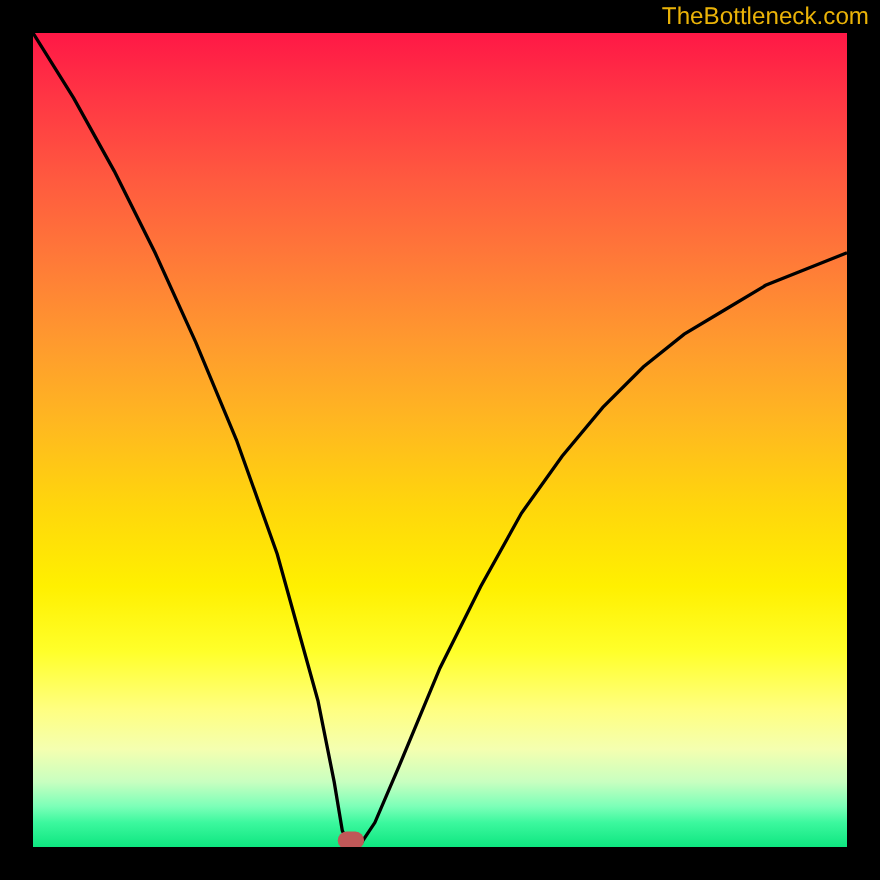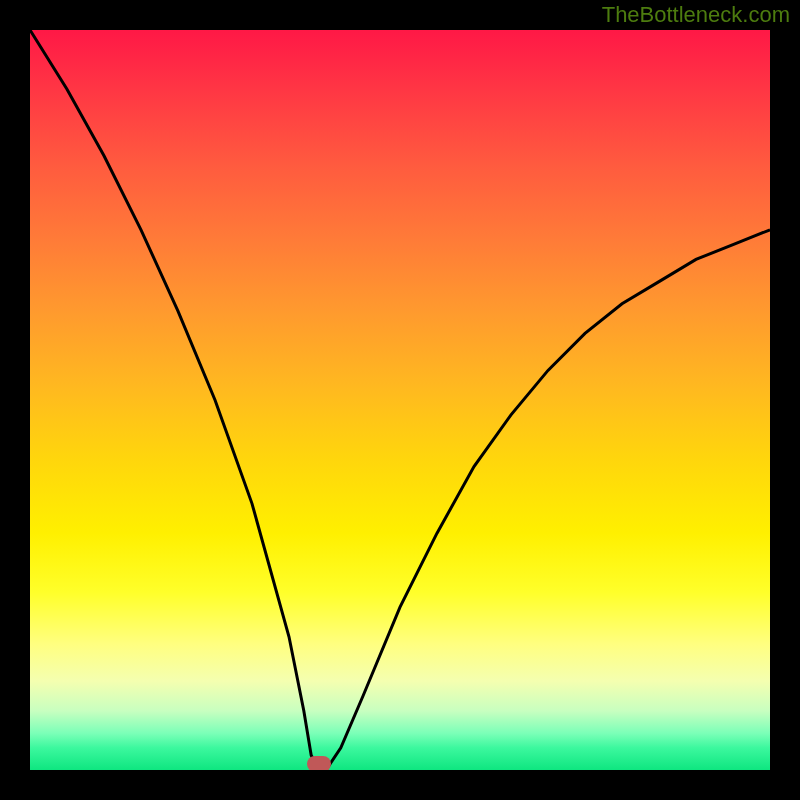--- a/index.html
+++ b/index.html
@@ -8,21 +8,21 @@
     width: 800px;
     height: 800px;
     font-family: Arial, sans-serif;
     background: #000;
     position: relative;
   }
   .watermark {
     position: absolute;
     top: 2px;
     right: 10px;
-    color: #4d7c0f;
+    color: #eab308;
     font-size: 22px;
     font-weight: 400;
     z-index: 10;
   }
   .chart-area {
     position: absolute;
     top: 30px;
     left: 30px;
     width: 740px;
     height: 740px;

